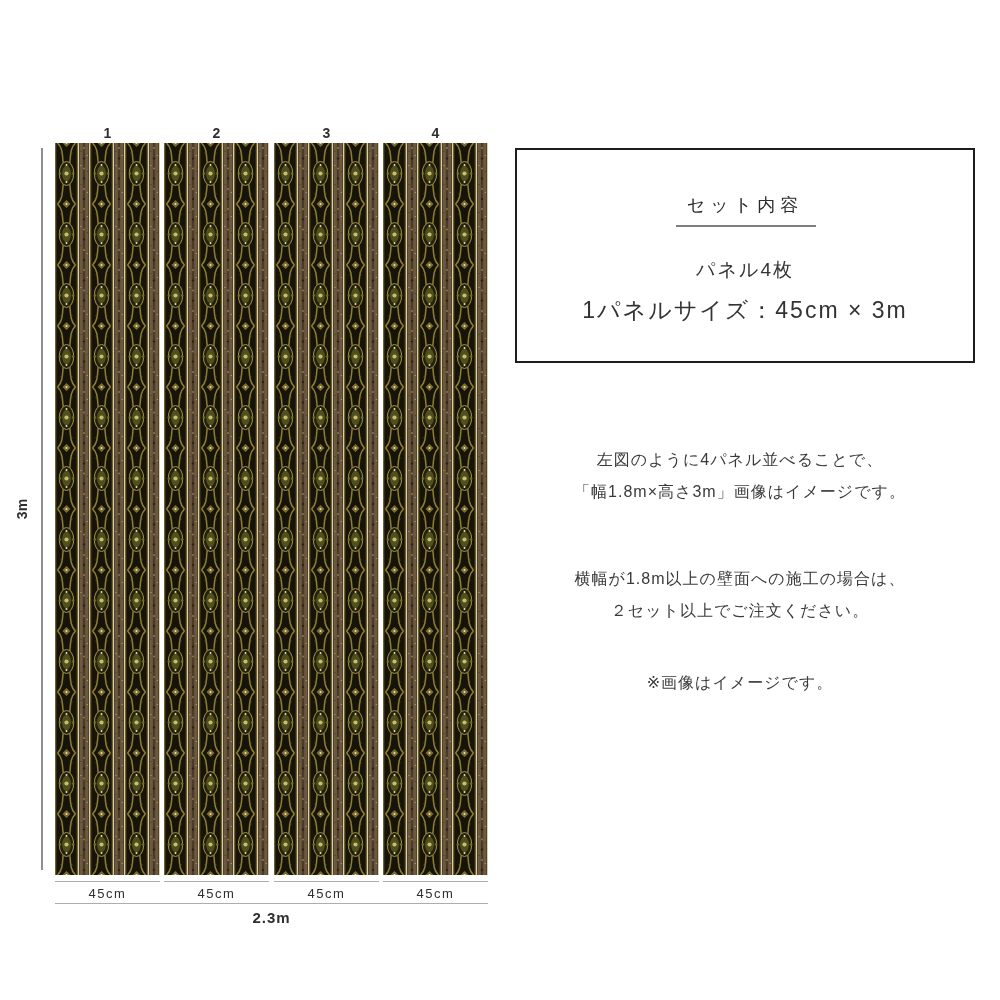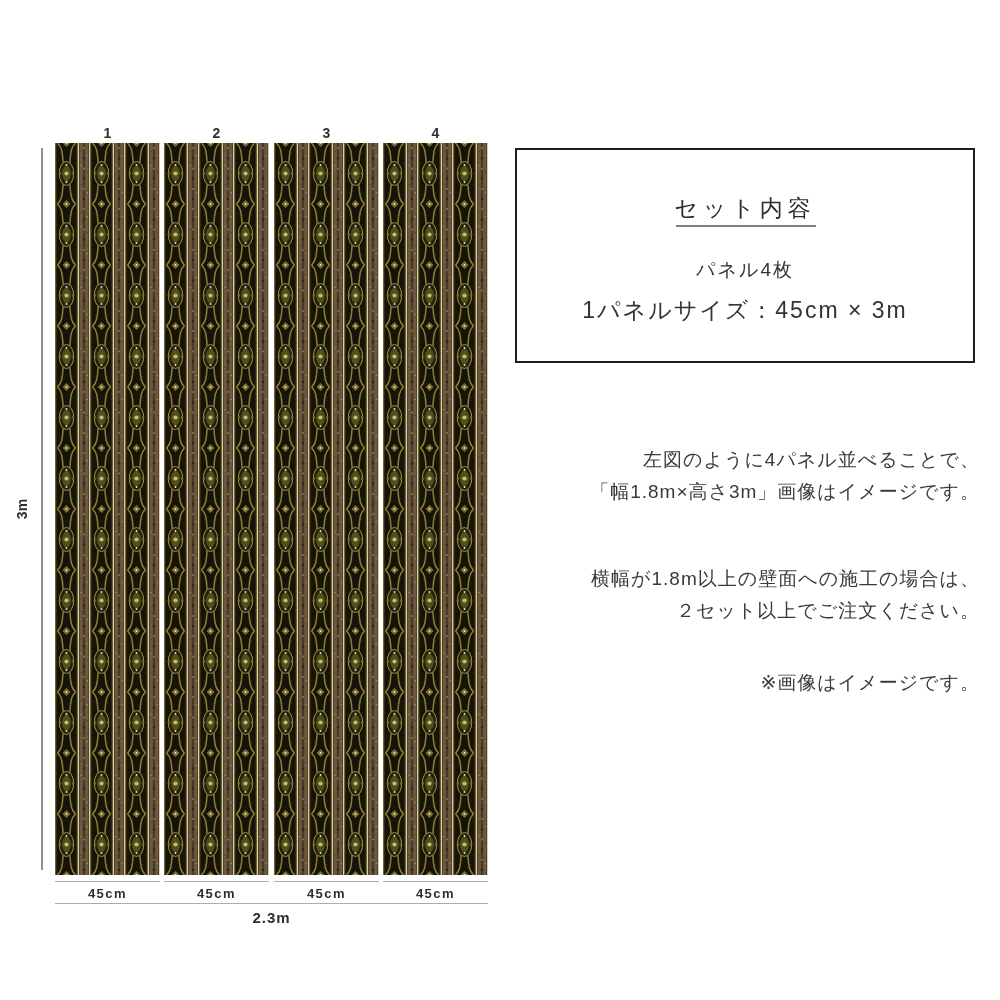--- a/index.html
+++ b/index.html
@@ -64,21 +64,20 @@
     border-top: 1.5px solid #adadad;
   }
   .panel-measure-label {
     position: absolute;
     top: 886px;
     width: 105px;
     text-align: center;
     font-size: 13px;
     letter-spacing: 1.5px;
     color: #2f2f2f;
-    font-weight: bold;
   }
   .total-measure-line {
     position: absolute;
     left: 55px;
     top: 903px;
     width: 433px;
     height: 0;
     border-top: 1.5px solid #adadad;
   }
   .total-measure-label {
@@ -101,21 +100,21 @@
     width: 460px;
     height: 215px;
     border: 2px solid #1d1d1d;
     background: #ffffff;
   }
   .info-box-title {
     position: absolute;
     top: 43px;
     width: 100%;
     text-align: center;
-    font-size: 23px;
+    font-size: 18px;
     letter-spacing: 5px;
     color: #2b2b2b;
   }
   .info-box-underline {
     position: absolute;
     top: 75px;
     left: 159px;
     width: 140px;
     height: 0;
     border-top: 2px solid #7f7f7f;
@@ -136,22 +135,22 @@
     text-align: center;
     font-size: 23px;
     letter-spacing: 2px;
     color: #333333;
   }
 
   .desc {
     position: absolute;
     left: 500px;
     width: 480px;
-    text-align: right;
-    font-size: 19px;
+    text-align: center;
+    font-size: 16px;
     line-height: 32px;
     letter-spacing: 1px;
     color: #3a3a3a;
   }
   .desc-para-1 { top: 444px; }
   .desc-para-2 { top: 563px; }
   .desc-note   { top: 619px; margin-top: 48px; }
 </style>
 </head>
 <body>

